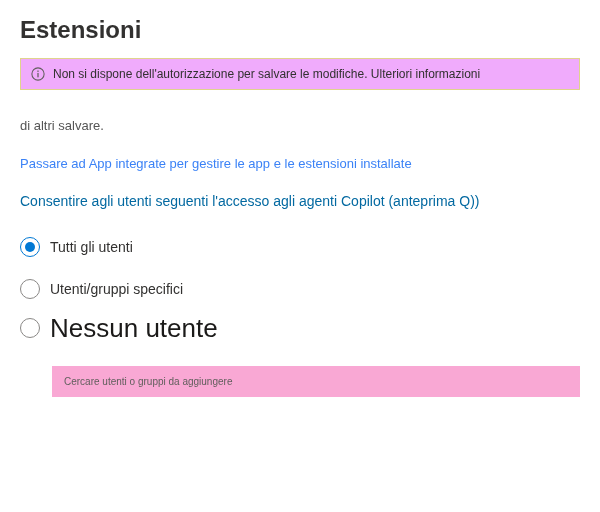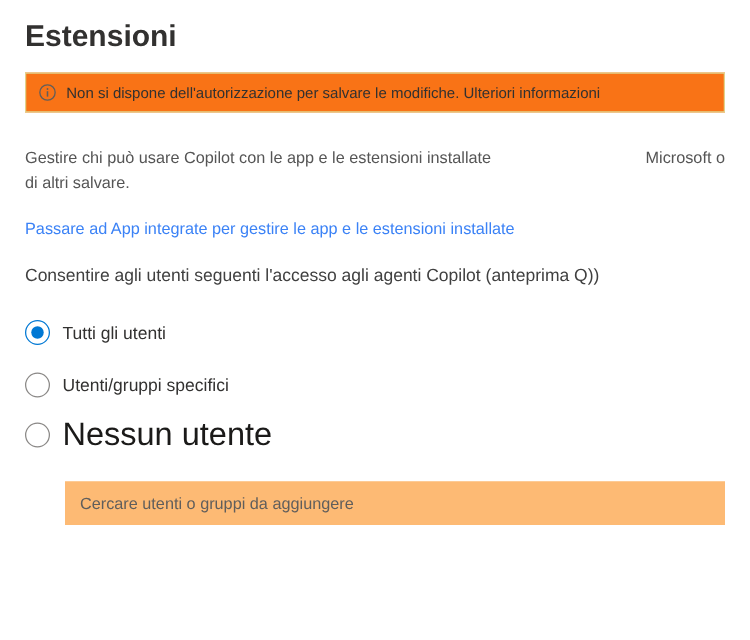--- a/index.html
+++ b/index.html
@@ -19,21 +19,21 @@
     .page-title {
       font-size: 24px;
       font-weight: 600;
       margin-bottom: 14px;
       color: #323130;
     }
     .warning-banner {
       display: flex;
       align-items: center;
       gap: 8px;
-      background: #f97316;
+      background: #f0abfc;
       border: 1px solid #e0d48c;
       padding: 8px 10px;
       margin-bottom: 26px;
       font-size: 12px;
       color: #323130;
     }
     .warning-banner .icon-wrap {
       flex-shrink: 0;
       display: inline-flex;
       align-items: center;
@@ -53,21 +53,21 @@
       white-space: nowrap;
       padding-left: 12px;
     }
     .desc-sub {
       margin-bottom: 22px;
       color: #3b82f6;
       font-size: 13px;
     }
     .section-label {
       font-size: 14px;
-      color: #404040;
+      color: #0369a1;
       margin-bottom: 28px;
     }
     .radio-group {
       display: flex;
       flex-direction: column;
       text-align: right;
     }
     .radio-row {
       display: flex;
       align-items: center;
@@ -104,23 +104,23 @@
       font-size: 14px;
       color: #323130;
     }
     .radio-label.big {
       font-size: 26px;
       font-weight: 400;
       color: #1b1a19;
     }
     .search-field {
       margin-left: 32px;
-      background: #fdba74;
+      background: #f9a8d4;
       padding: 10px 12px;
-      font-size: 13px;
+      font-size: 10px;
       color: #605e5c;
       border: none;
       width: calc(100% - 32px);
     }
   </style>
 </head>
 <body>
 
 <h1 class="page-title">Estensioni</h1>
 
@@ -129,24 +129,20 @@
     <svg width="14" height="14" viewBox="0 0 16 16" fill="none">
       <circle cx="8" cy="8" r="7" stroke="#605e5c" stroke-width="1.2"></circle>
       <rect x="7.3" y="6.8" width="1.4" height="5" fill="#605e5c"></rect>
       <rect x="7.3" y="4" width="1.4" height="1.6" fill="#605e5c"></rect>
     </svg>
   </span>
   <span>Non si dispone dell'autorizzazione per salvare le modifiche. Ulteriori informazioni</span>
 </div>
 
 <div class="desc-block">
-  <div class="desc-line1">
-    <span>Gestire chi può usare Copilot con le app e le estensioni installate</span>
-    <span class="desc-right">Microsoft o</span>
-  </div>
   <div>di altri salvare.</div>
 </div>
 
 <div class="desc-sub">Passare ad App integrate per gestire le app e le estensioni installate</div>
 
 <div class="section-label">Consentire agli utenti seguenti l'accesso agli agenti Copilot (anteprima Q))</div>
 
 <div class="radio-group">
 
   <div class="radio-row">

